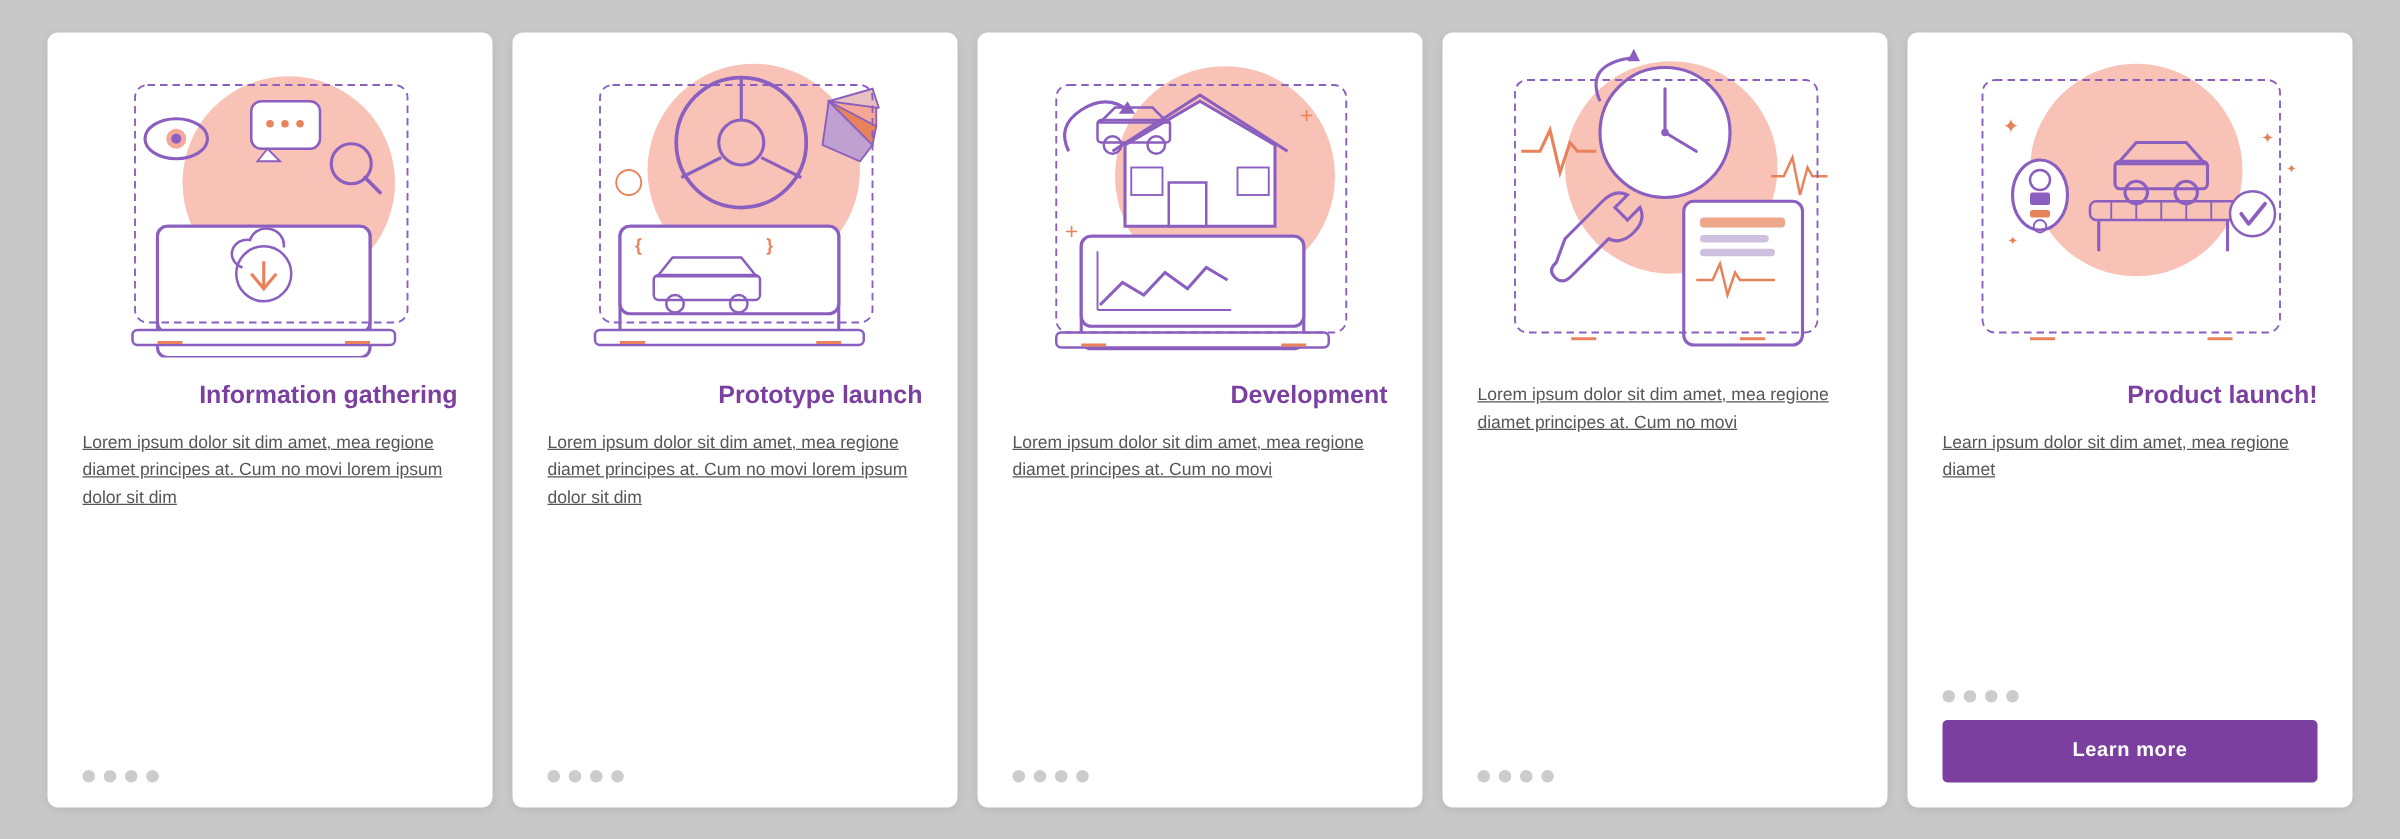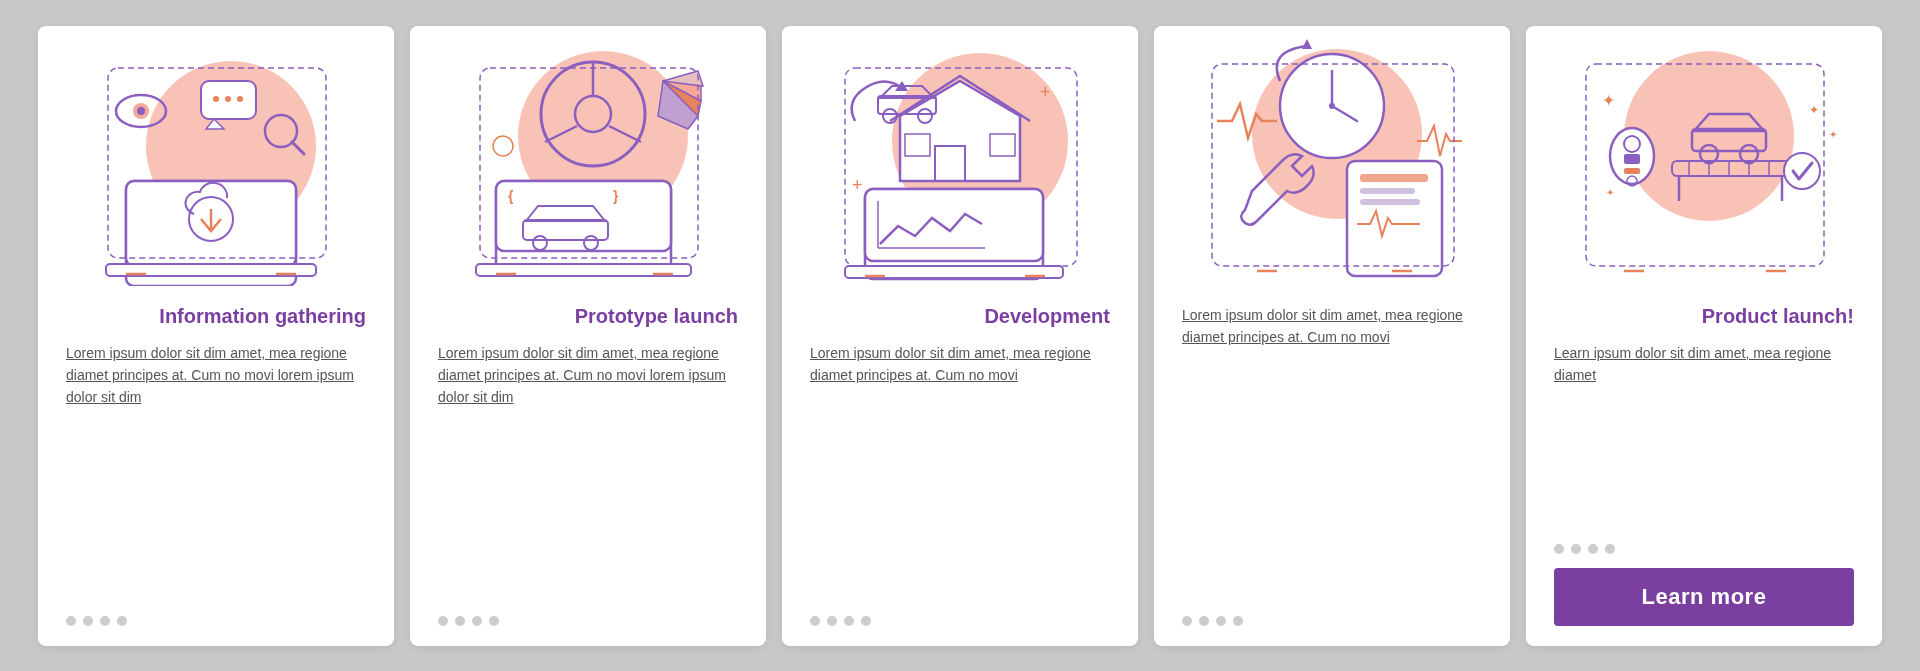--- a/index.html
+++ b/index.html
@@ -75,21 +75,21 @@
       border-radius: 50%;
       background: #ccc;
     }
     .learn-more-btn {
       margin: 14px 28px 0 28px;
       background: #7b3fa0;
       color: #fff;
       border: none;
       border-radius: 4px;
       padding: 16px 12px;
-      font-size: 22px;
+      font-size: 16px;
       font-weight: 600;
       text-align: center;
       width: calc(100% - 56px);
       cursor: pointer;
       letter-spacing: 0.5px;
     }
 
     
     .illustration-svg {
       width: 100%;

